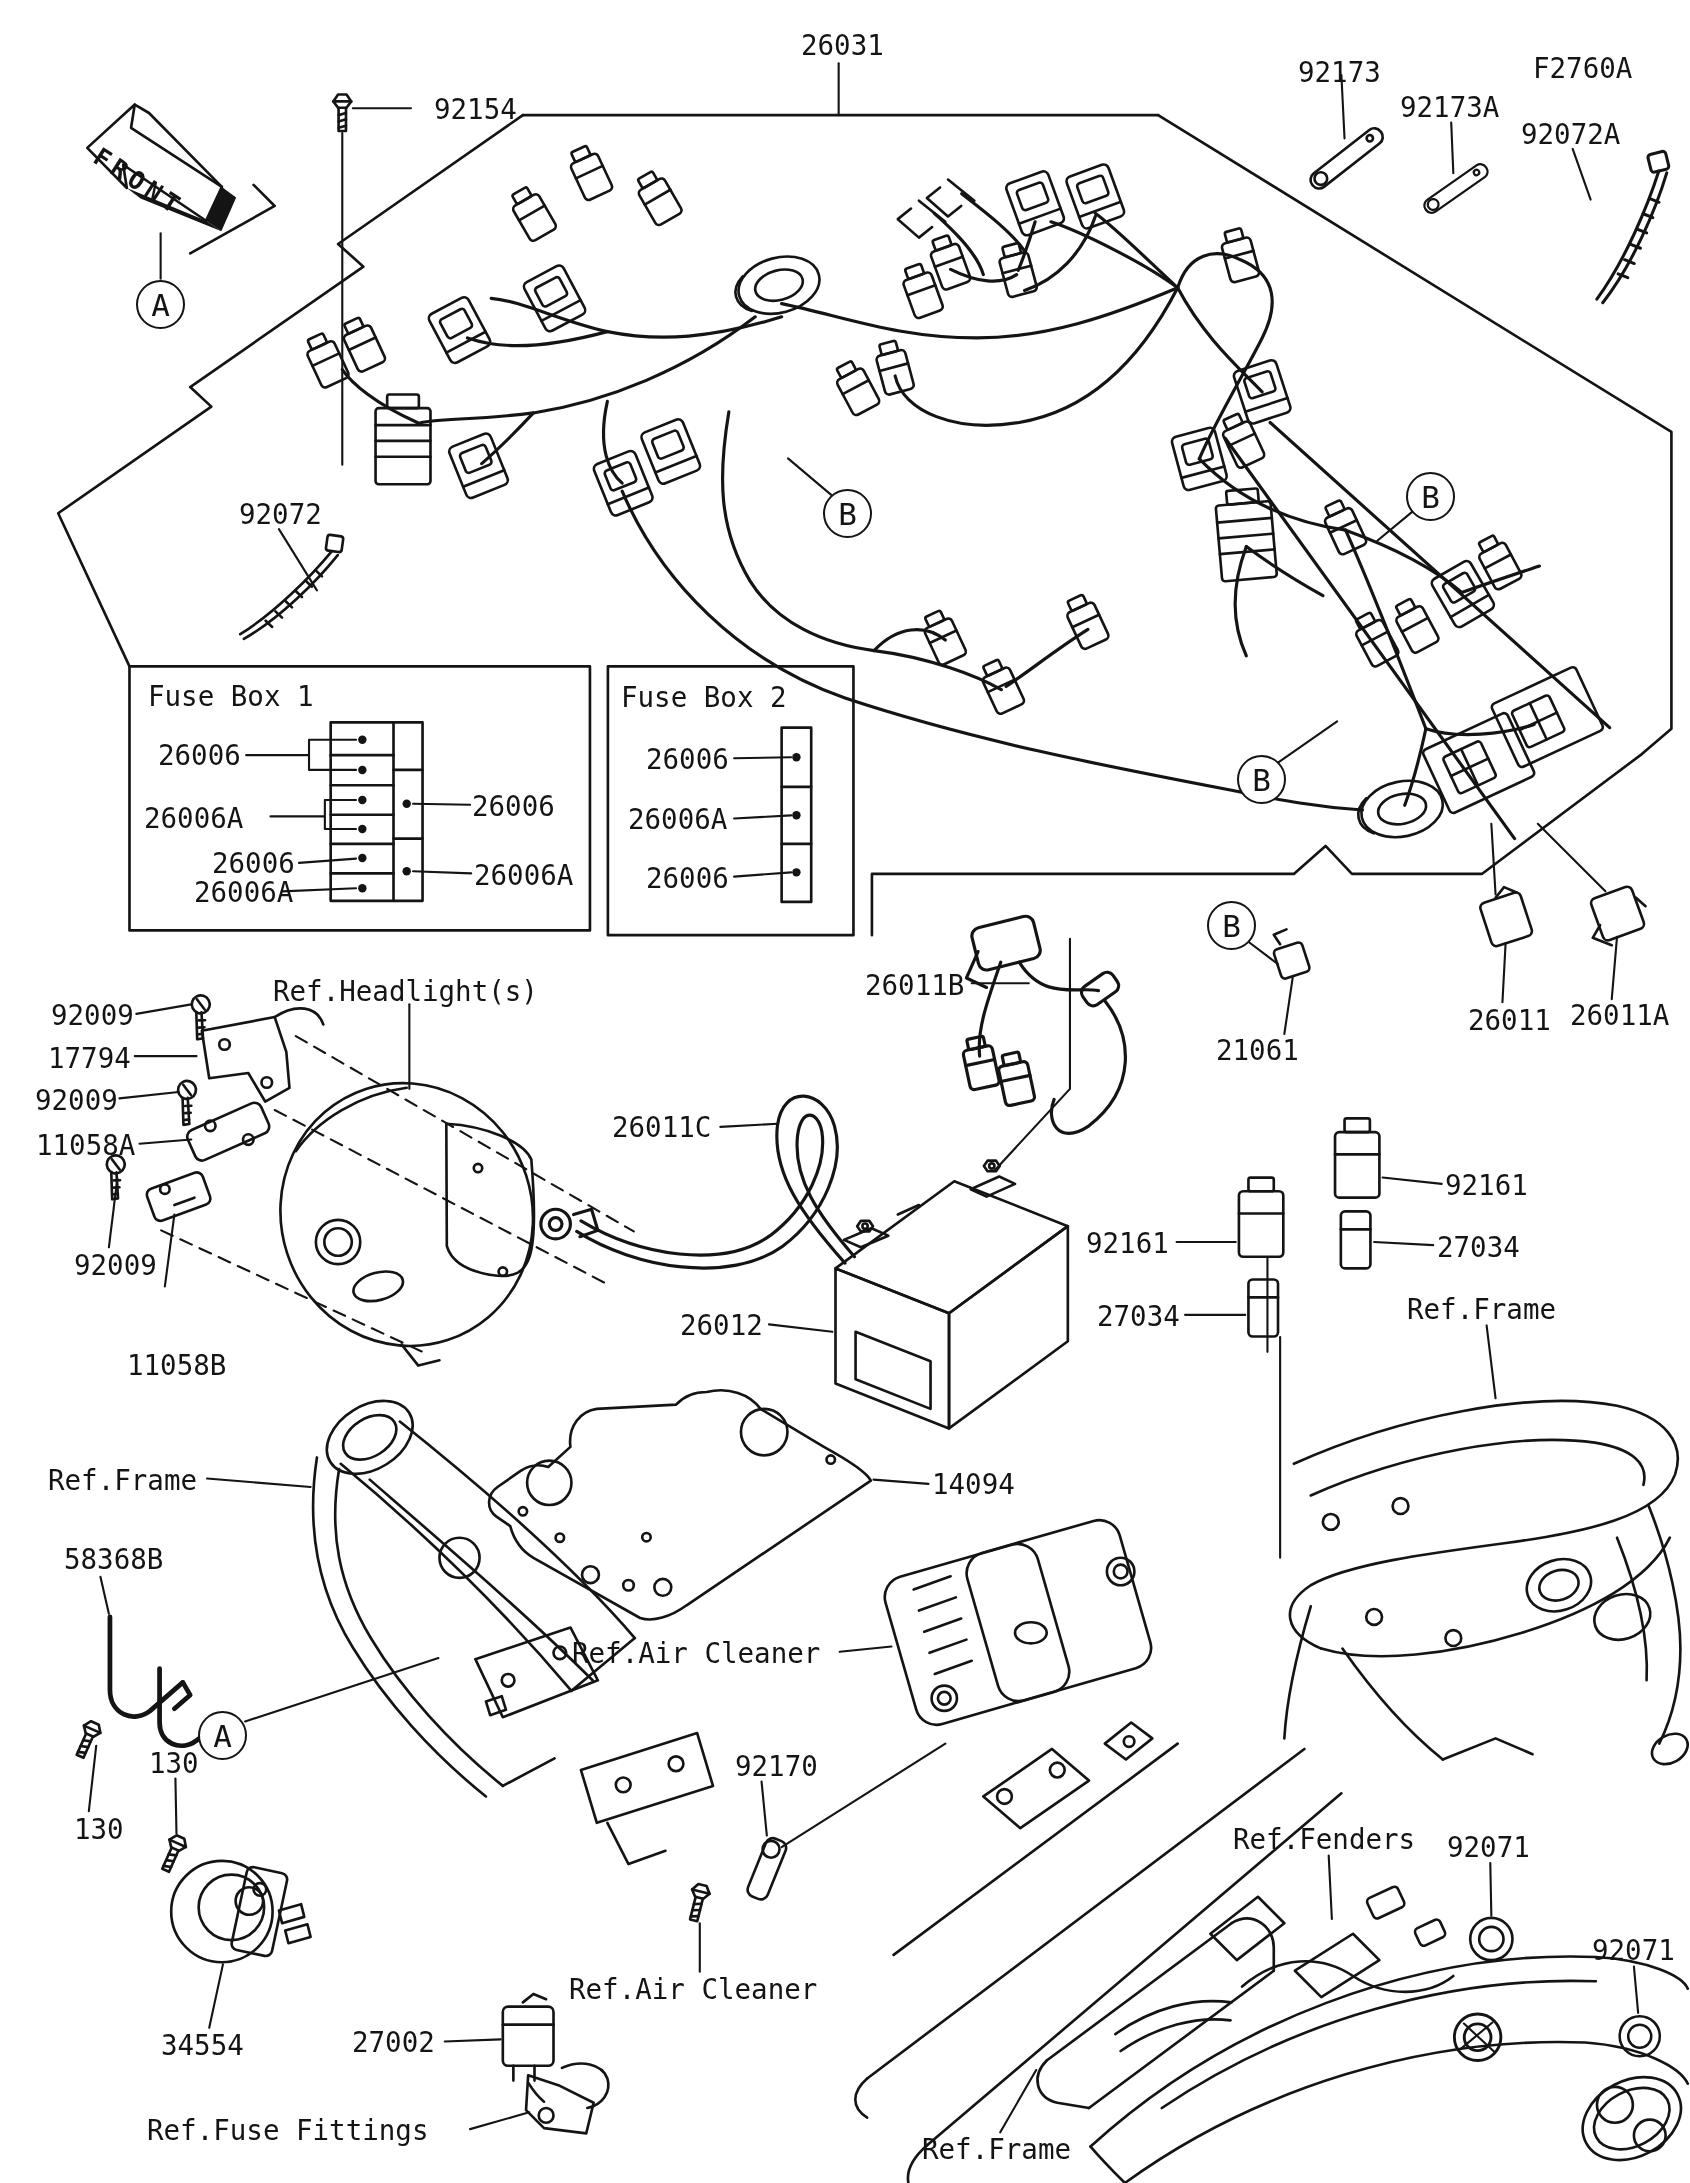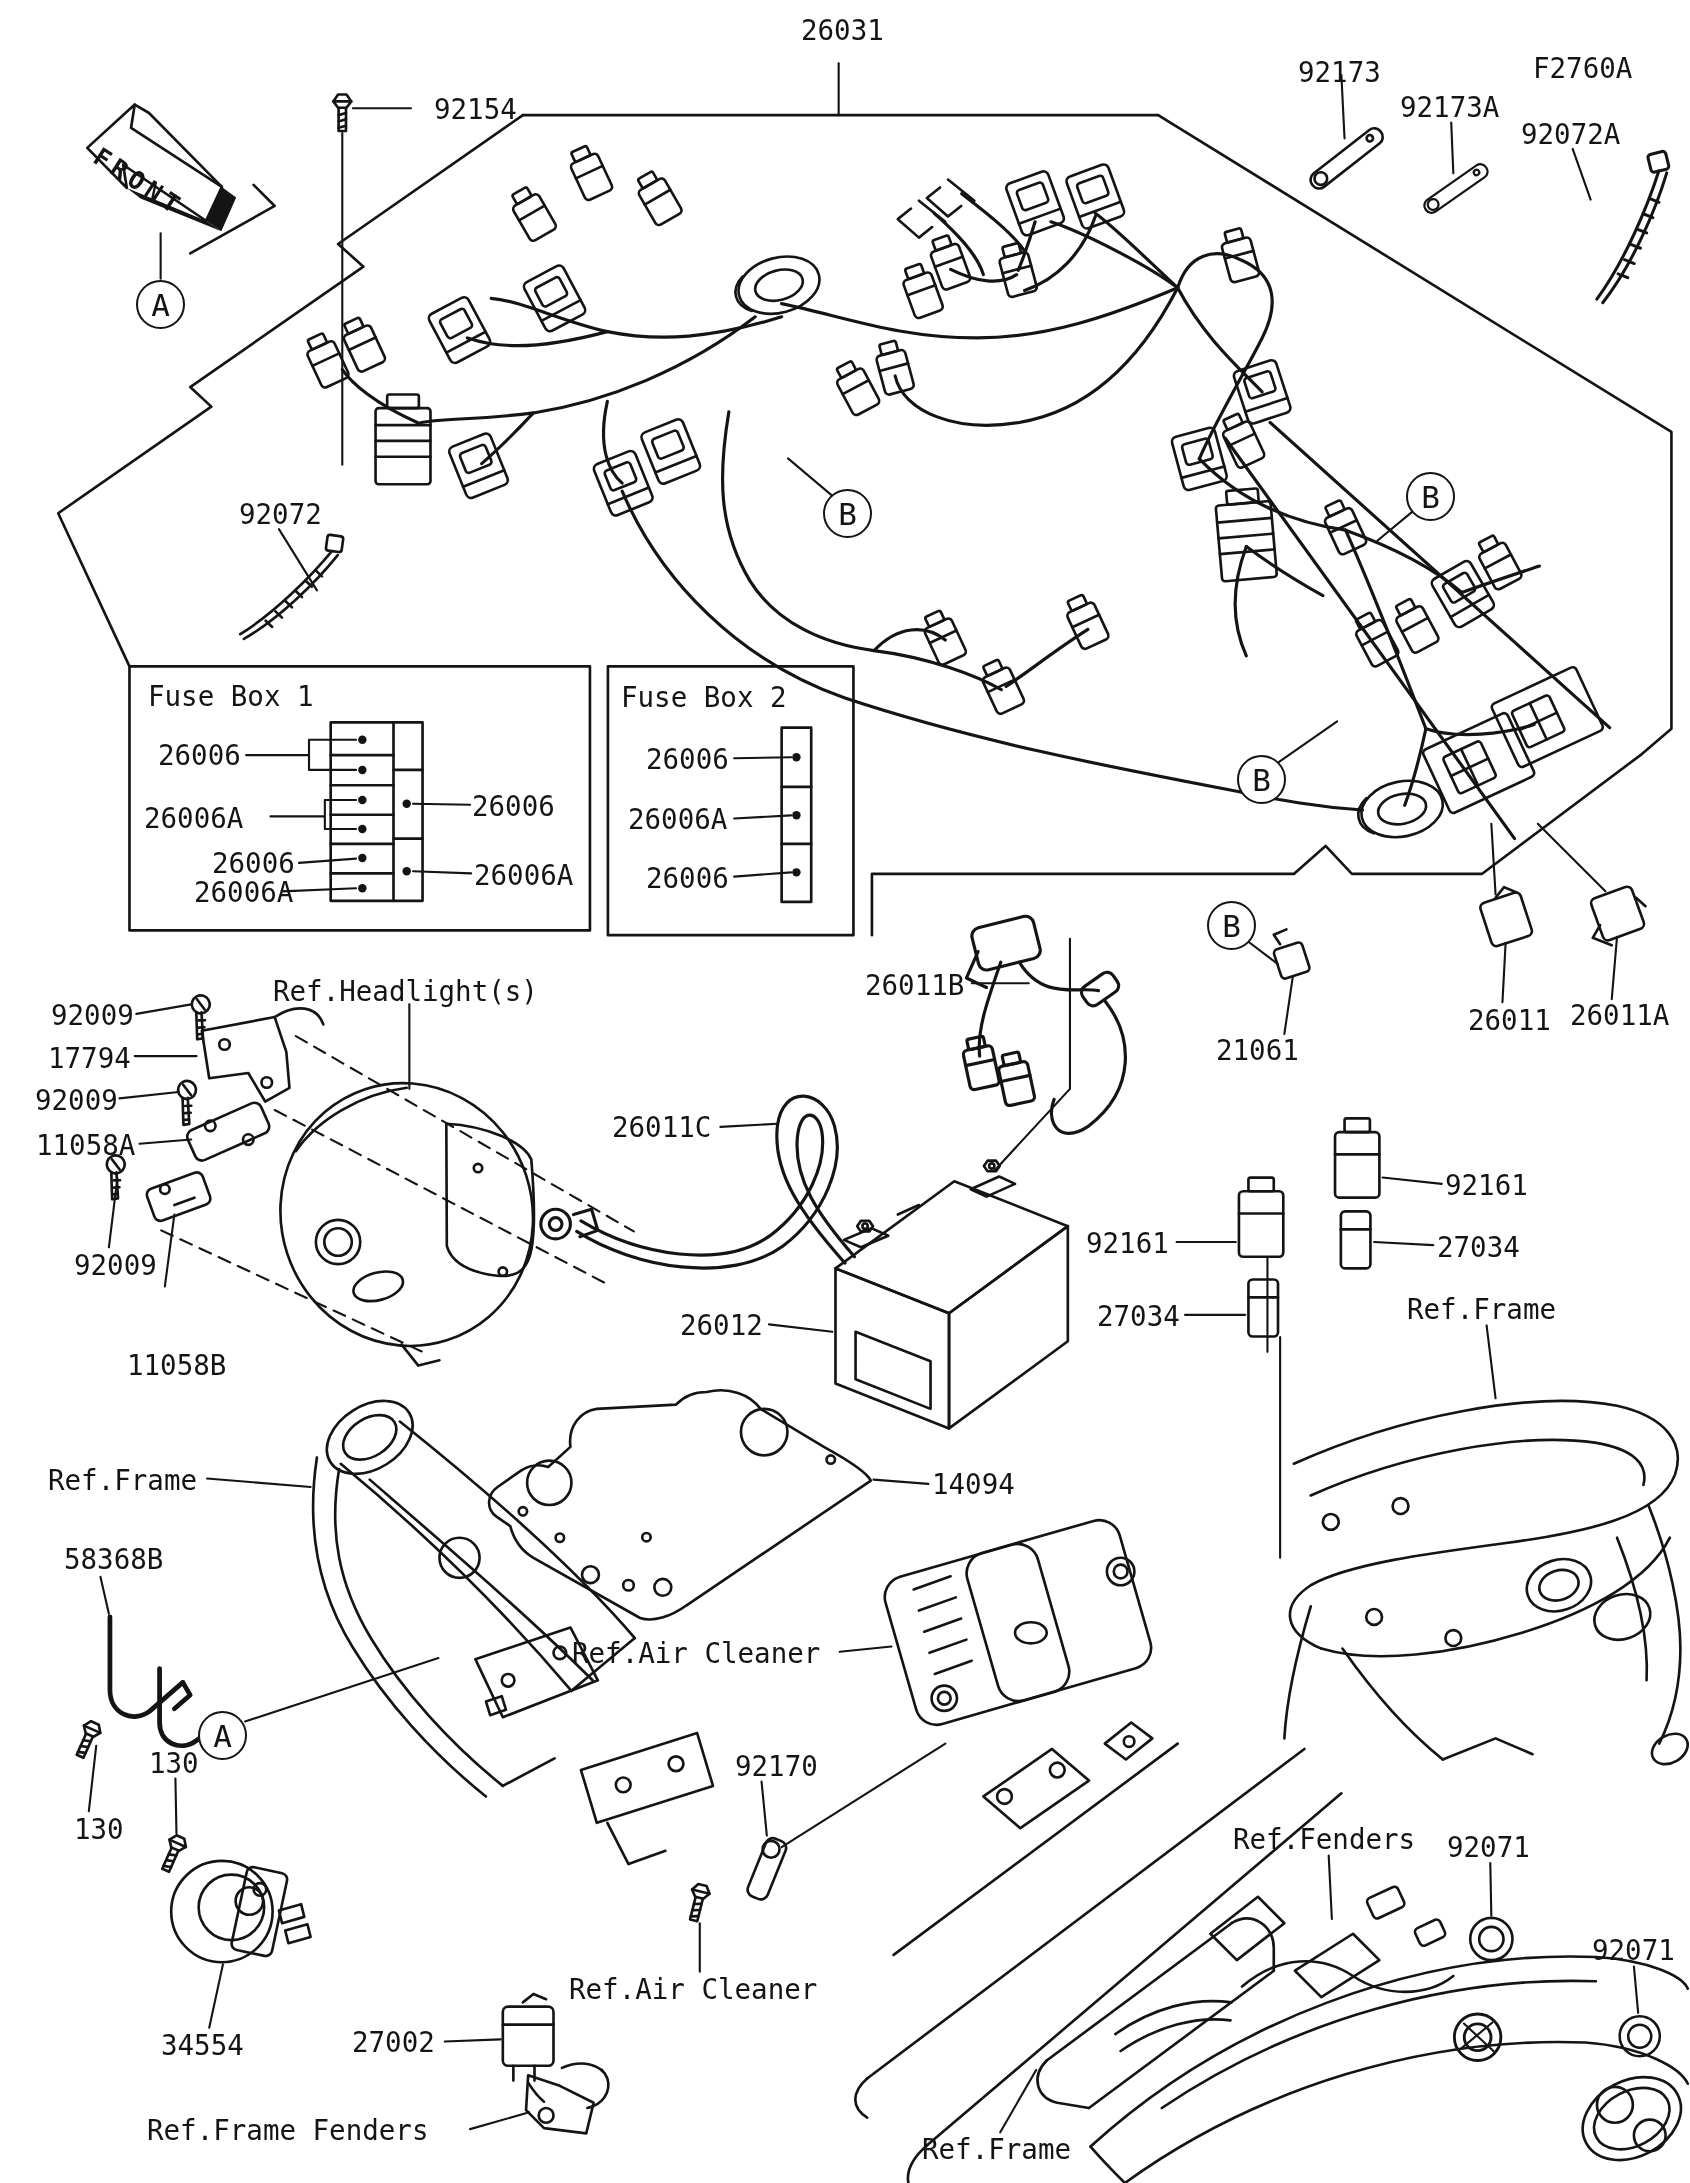--- a/index.html
+++ b/index.html
@@ -504,21 +504,21 @@
     <line x1="3094" y1="3724" x2="3102" y2="3812"></line>
     <line x1="1894" y1="4038" x2="1962" y2="3920"></line>
     <line x1="1575" y1="938" x2="1492" y2="868"></line>
     <line x1="2678" y1="966" x2="2608" y2="1024"></line>
     <line x1="2420" y1="1444" x2="2532" y2="1366"></line>
     <line x1="304" y1="528" x2="304" y2="442"></line>
   </g>
 </svg>
 
 <div class="lbl" style="left:434px;top:95px">92154</div>
-<div class="lbl" style="left:801px;top:16px">26031</div>
+<div class="lbl" style="left:801px;top:31px">26031</div>
 <div class="lbl" style="left:1298px;top:58px">92173</div>
 <div class="lbl" style="left:1400px;top:93px">92173A</div>
 <div class="lbl" style="left:1533px;top:54px">F2760A</div>
 <div class="lbl" style="left:1521px;top:120px">92072A</div>
 <div class="lbl" style="left:239px;top:500px">92072</div>
 
 <div class="lbl" style="left:148px;top:682px">Fuse Box 1</div>
 <div class="lbl" style="left:158px;top:741px">26006</div>
 <div class="lbl" style="left:144px;top:804px">26006A</div>
 <div class="lbl" style="left:212px;top:849px">26006</div>
@@ -559,21 +559,21 @@
 <div class="lbl" style="left:48px;top:1466px">Ref.Frame</div>
 <div class="lbl" style="left:64px;top:1545px">58368B</div>
 <div class="lbl" style="left:74px;top:1815px">130</div>
 <div class="lbl" style="left:149px;top:1749px">130</div>
 
 <div class="lbl" style="left:735px;top:1752px">92170</div>
 <div class="lbl" style="left:569px;top:1975px">Ref.Air Cleaner</div>
 
 <div class="lbl" style="left:161px;top:2031px">34554</div>
 <div class="lbl" style="left:352px;top:2028px">27002</div>
-<div class="lbl" style="left:147px;top:2116px">Ref.Frame Fenders</div>
+<div class="lbl" style="left:147px;top:2116px">Ref.Fuse Fittings</div>
 
 <div class="lbl" style="left:1233px;top:1825px">Ref.Fenders</div>
 <div class="lbl" style="left:1447px;top:1833px">92071</div>
 <div class="lbl" style="left:1592px;top:1936px">92071</div>
 <div class="lbl" style="left:922px;top:2135px">Ref.Frame</div>
 
 <div class="marker" style="left:136px;top:280px">A</div>
 <div class="marker" style="left:198px;top:1711px">A</div>
 <div class="marker" style="left:823px;top:489px">B</div>
 <div class="marker" style="left:1406px;top:472px">B</div>

